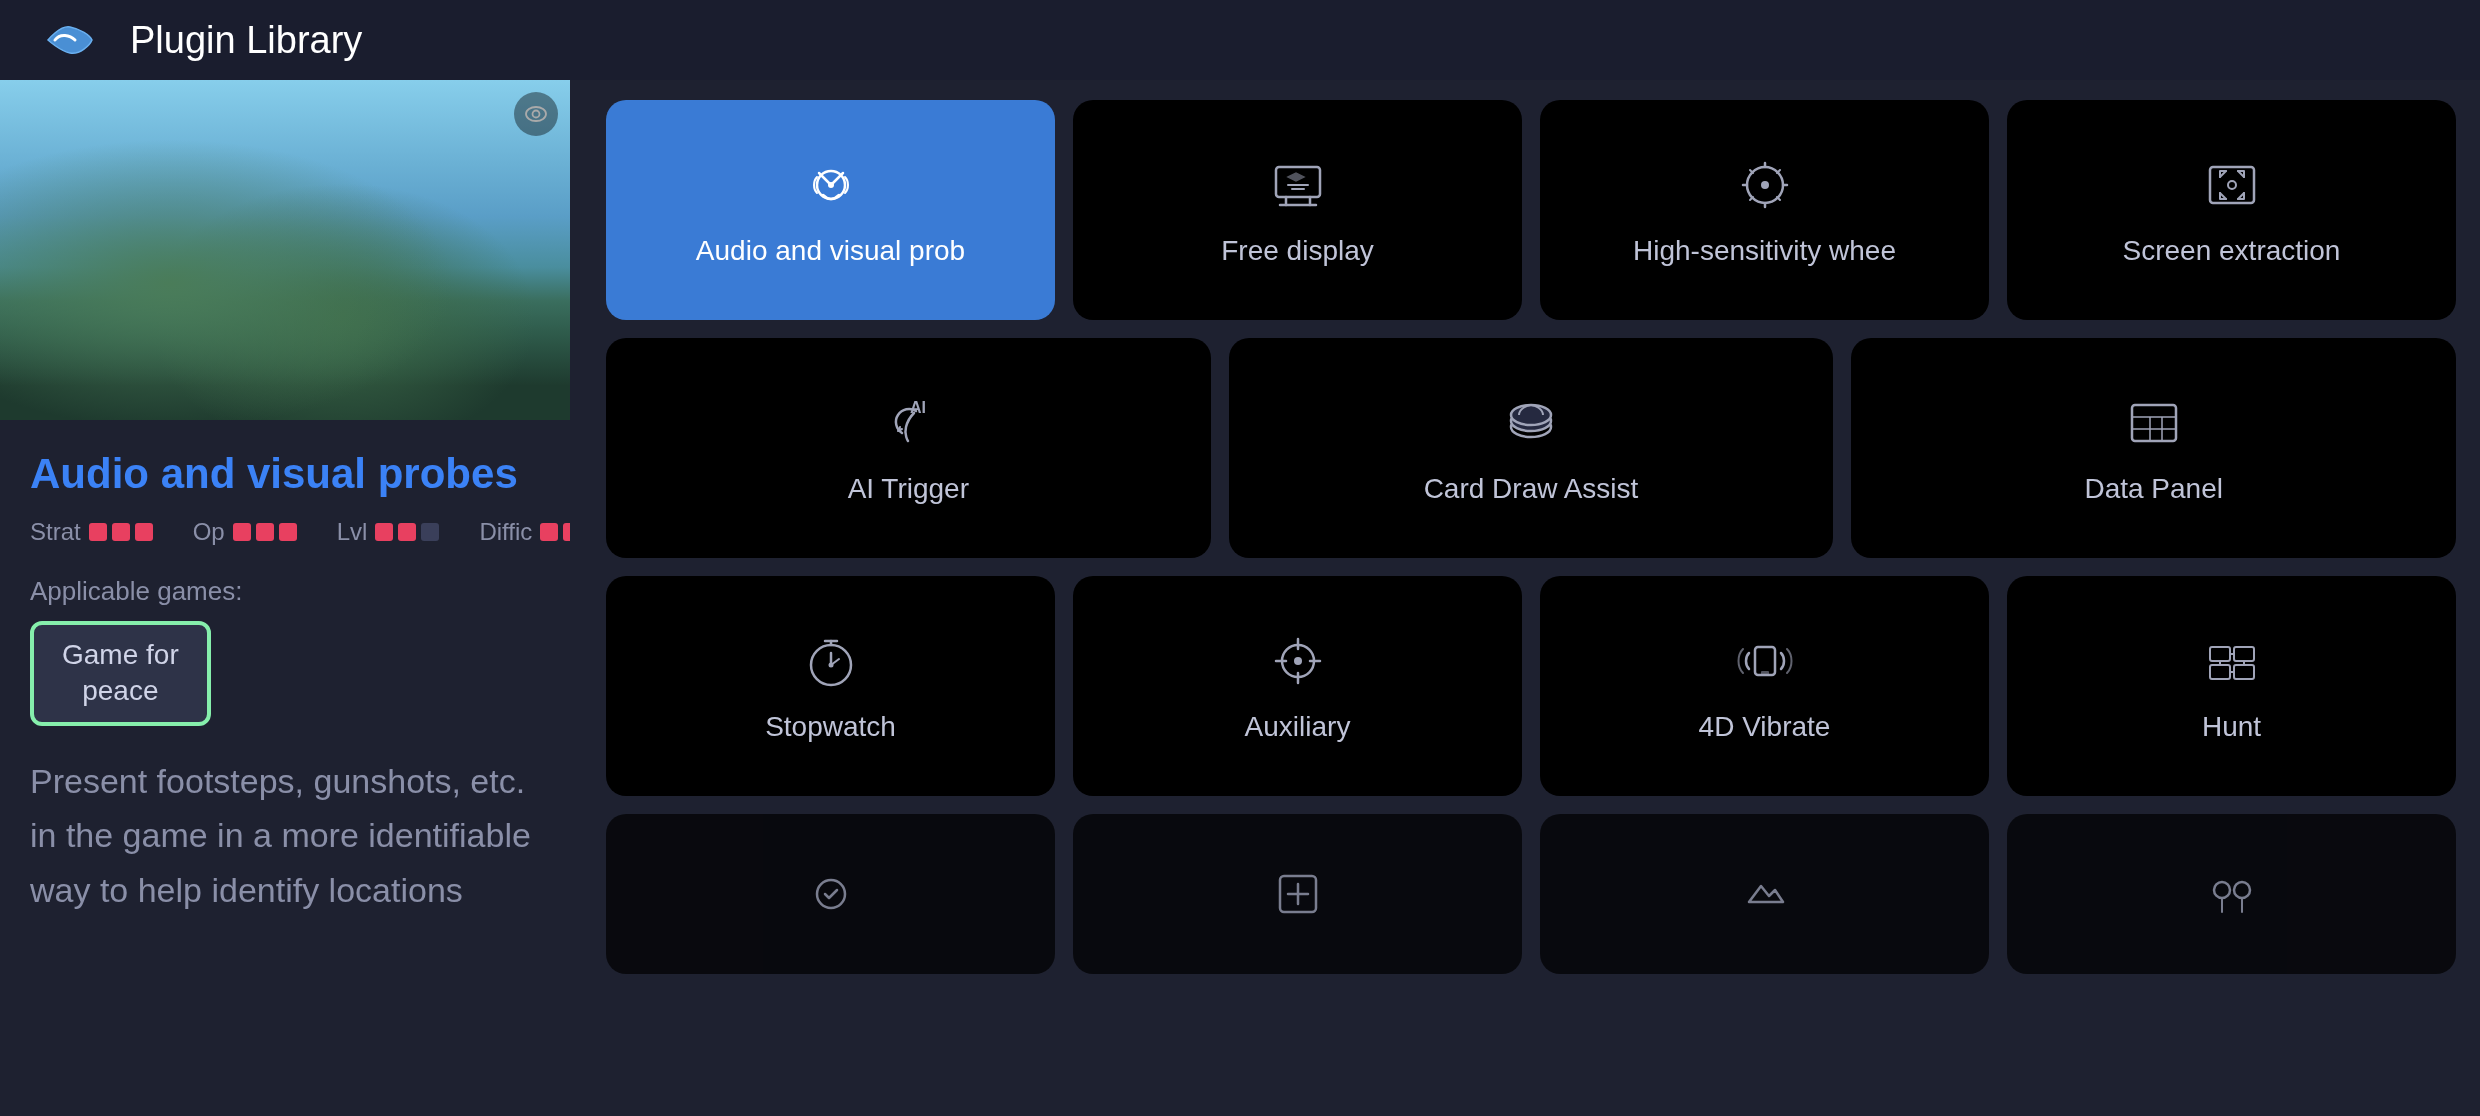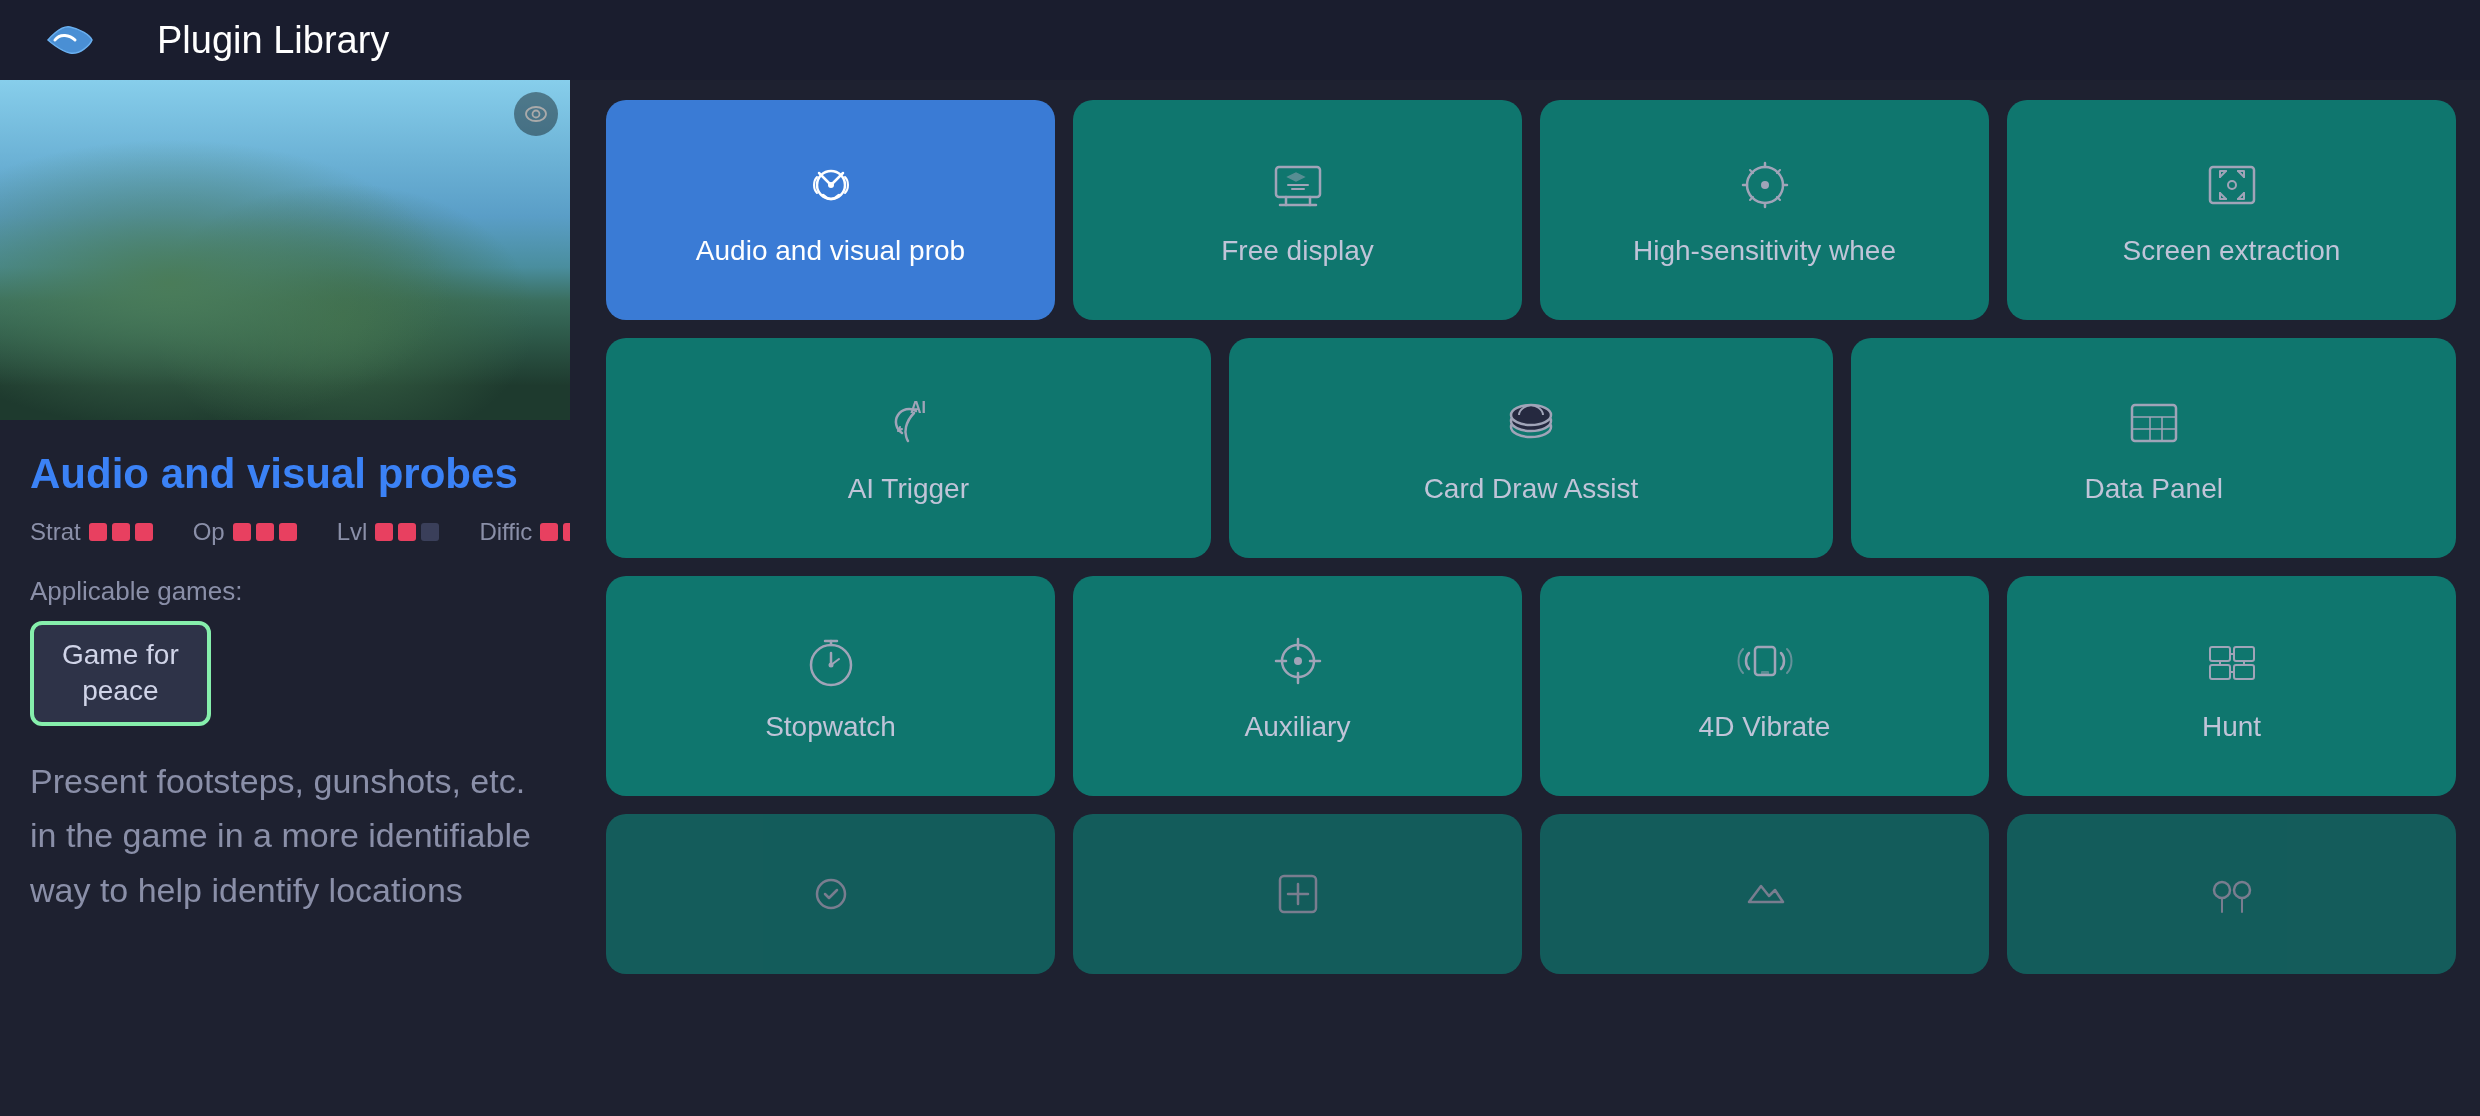--- a/index.html
+++ b/index.html
@@ -22,21 +22,20 @@
       gap: 30px;
     }
     .logo-icon {
       width: 60px;
       height: 50px;
     }
     .header-title {
       font-size: 38px;
       font-weight: 500;
       color: #ffffff;
-      margin-left: 27px;
     }
 
     
     .main-layout {
       display: flex;
       height: calc(1116px - 80px);
     }
 
     
     .left-panel {
@@ -162,21 +161,21 @@
     }
 
     .plugin-row {
       display: flex;
       gap: 18px;
       padding-left: 12px;
     }
 
     .plugin-card {
       flex: 1;
-      background: #0f766e;
+      background: #000000;
       border-radius: 20px;
       display: flex;
       flex-direction: column;
       align-items: center;
       justify-content: center;
       padding: 30px 20px;
       cursor: pointer;
       transition: background 0.2s;
       min-height: 220px;
       gap: 18px;

